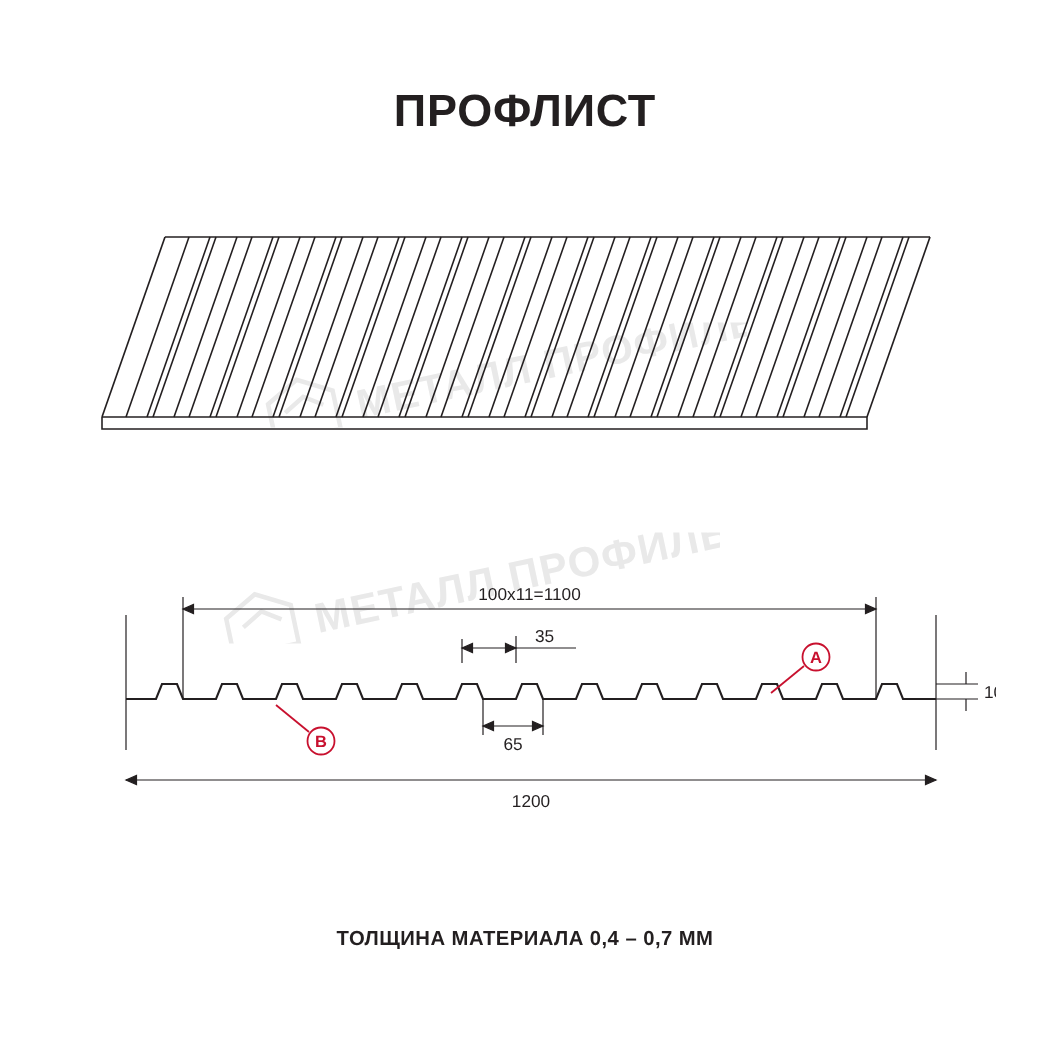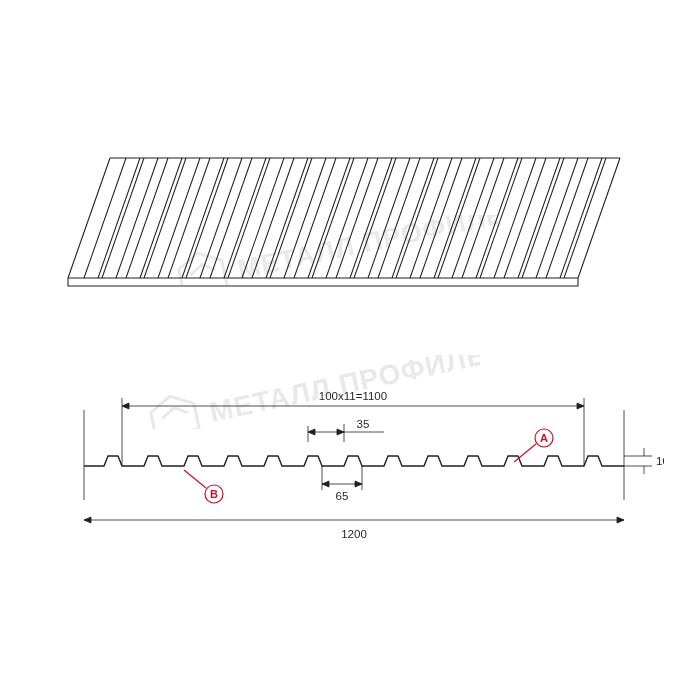--- a/index.html
+++ b/index.html
@@ -85,20 +85,21 @@
     font-family: "Liberation Sans", sans-serif;
     font-size: 11.5px;
     fill: #231f20;
   }
 </style>
 </head>
 <body>
 
 <div class="page">
 
+  <div class="title">ПРОФЛИСТ</div>
 
   <div class="watermark wm1">
     <svg width="330" height="70" viewBox="0 0 330 70">
       <g transform="rotate(-12 165 35)">
         <g fill="none" stroke="#e9e9e9" stroke-width="3">
           <path d="M10 22 L32 10 L54 22 L54 48 L10 48 Z"></path>
           <path d="M20 30 L34 22 L46 30"></path>
         </g>
         <text x="68" y="44" font-family="Liberation Sans, sans-serif" font-size="27" font-weight="bold" fill="#e9e9e9" letter-spacing="1">МЕТАЛЛ ПРОФИЛЬ</text>
       </g>
@@ -275,14 +276,15 @@
 
       <g>
         <path d="M140 90 L162 108" stroke="#c8102e" stroke-width="1.2" fill="none"></path>
         <circle cx="170" cy="114" r="9" stroke="#c8102e" stroke-width="1.2" fill="#ffffff"></circle>
         <text class="callout-label" x="170" y="118" text-anchor="middle">B</text>
       </g>
 
     </svg>
   </div>
 
+  <div class="footer-note">ТОЛЩИНА МАТЕРИАЛА 0,4 – 0,7 ММ</div>
 
 </div>
 
 </body></html>

